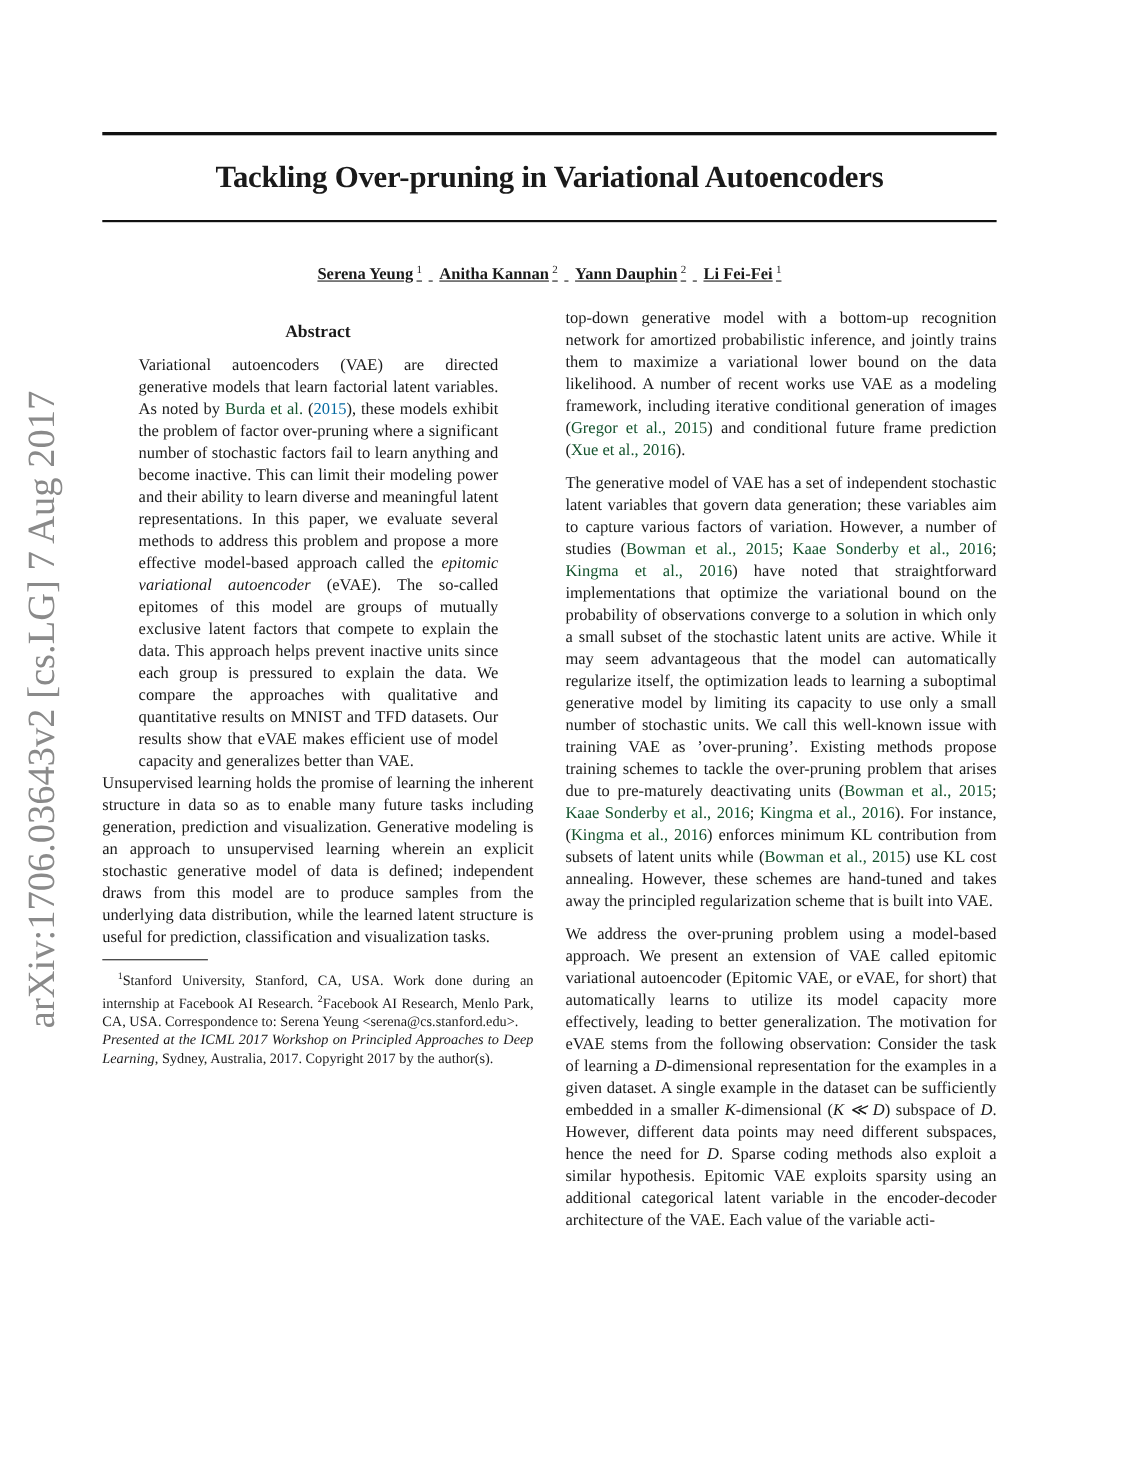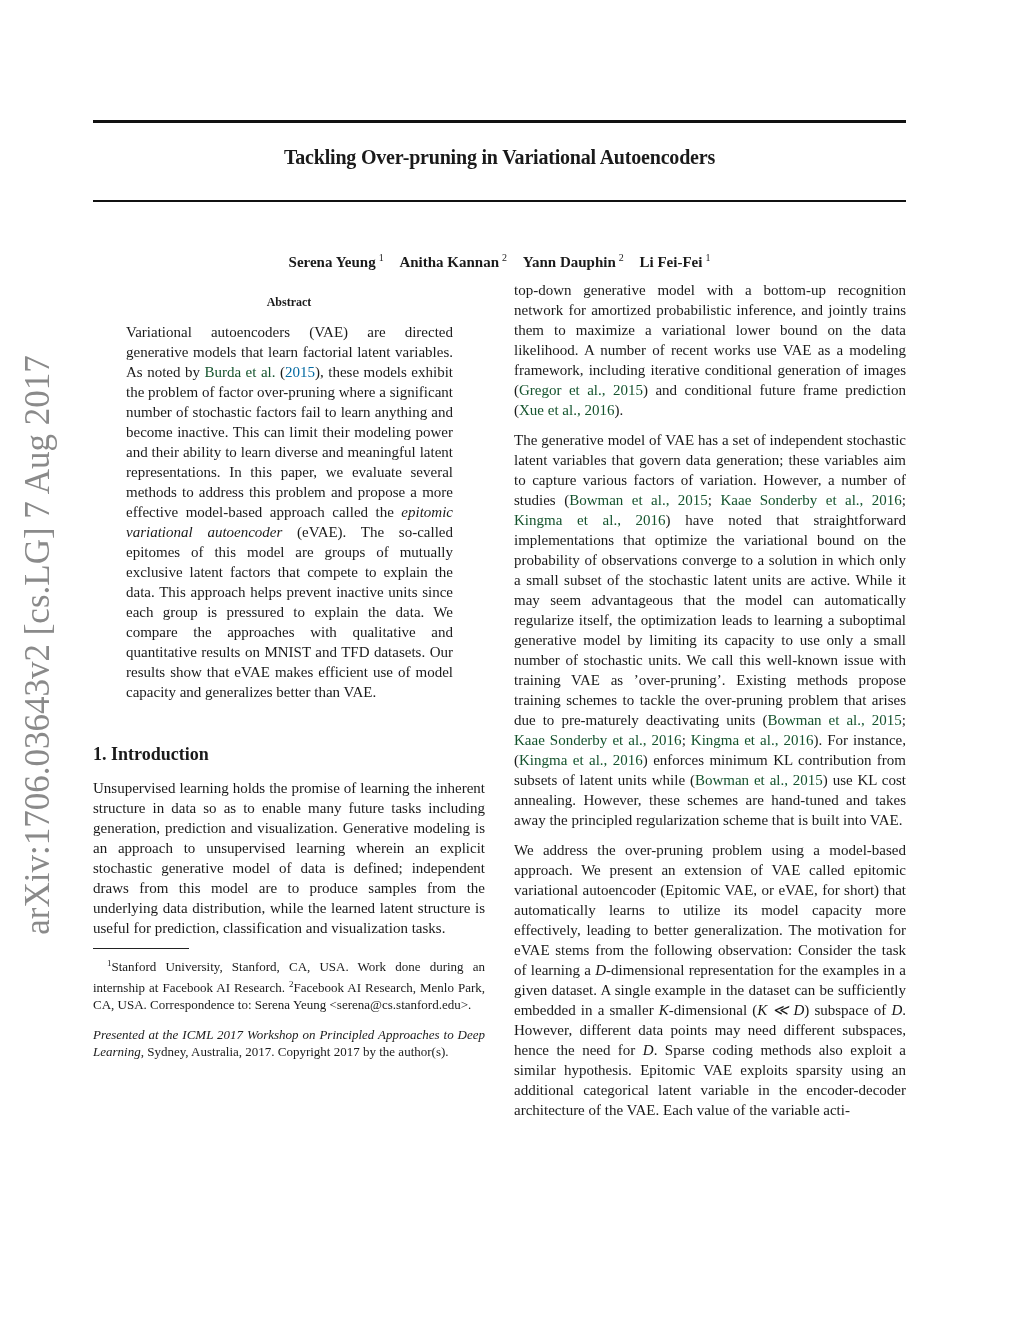--- a/index.html
+++ b/index.html
@@ -5,48 +5,48 @@
   html, body { margin: 0; padding: 0; background: #ffffff; }
   body {
     width: 1024px; height: 1325px; position: relative; overflow: hidden;
     font-family: "Liberation Serif", "DejaVu Serif", serif; color: #1a1a1a;
   }
   .rule { position: absolute; left: 93px; width: 813px; background: #111; }
   #rule-top { top: 120px; height: 3px; }
   #rule-bottom { top: 200px; height: 2px; }
   #title {
     position: absolute; top: 146px; left: 93px; width: 813px; text-align: center;
-    font-size: 20px; font-weight: bold; letter-spacing: -0.2px;
+    font-size: 28px; font-weight: bold; letter-spacing: -0.2px;
   }
   #authors {
-    position: absolute; top: 252px; left: 93px; width: 813px; text-align: center;
-    font-size: 15px; font-weight: bold;
+    position: absolute; top: 240px; left: 93px; width: 813px; text-align: center;
+    font-size: 15px; font-weight: bold; text-decoration: underline;
   }
   .author { margin: 0 6px; }
   .author sup { font-weight: normal; font-size: 10px; margin-left: 3px; }
   #sidebar {
     position: absolute; left: 38px; top: 645px; width: 620px; height: 46px;
     transform: translate(-50%, -50%) rotate(-90deg); transform-origin: center center;
     text-align: center; color: #8a8a8a; font-size: 35px; line-height: 46px; white-space: nowrap;
     margin-left: 0; margin-top: 0;
   }
   .col { position: absolute; font-size: 15px; line-height: 20px; text-align: justify; hyphens: manual; }
   #col-left { left: 93px; top: 290px; width: 392px; }
   #col-right { left: 514px; top: 280px; width: 392px; }
-  #abstract-heading { text-align: center; font-weight: bold; font-size: 12px; margin: 0 0 8px 0; line-height: 24px; }
+  #abstract-heading { text-align: center; font-weight: bold; font-size: 16px; margin: 0 0 8px 0; line-height: 24px; }
   #abstract-body { margin: 0 32px 0 33px; }
   #intro-heading { font-weight: bold; font-size: 18px; margin: 40px 0 12px 0; line-height: 24px; }
   p { margin: 0 0 10px 0; }
   .cite { color: #14532d; }
   .yr { color: #0369a1; }
   i { font-style: italic; }
   #footnote-rule { width: 96px; height: 1px; background: #222; margin: 8px 0 6px 0; }
   .fn { font-size: 13px; line-height: 16.5px; }
   .fn sup { font-size: 9px; }
-  #venue { margin-top: 14px; }
+  #venue { }
   .math { font-style: italic; }
 </style>
 </head>
 <body>
 
 <div id="sidebar">arXiv:1706.03643v2  [cs.LG]  7 Aug 2017</div>
 
 <div class="rule" id="rule-top"></div>
 <h1 id="title" style="margin:0;">Tackling Over-pruning in Variational Autoencoders</h1>
 <div class="rule" id="rule-bottom"></div>
@@ -55,21 +55,20 @@
   <span class="author"><span>Serena Yeung</span><sup>1</sup></span>
   <span class="author"><span>Anitha Kannan</span><sup>2</sup></span>
   <span class="author"><span>Yann Dauphin</span><sup>2</sup></span>
   <span class="author"><span>Li Fei-Fei</span><sup>1</sup></span>
 </div>
 
 <div class="col" id="col-left">
   <div id="abstract-heading">Abstract</div>
   <p id="abstract-body"><span>Variational autoencoders (VAE) are directed generative models that learn factorial latent variables. As noted by </span><span class="cite">Burda et al.</span><span> (</span><span class="yr">2015</span><span>), these models exhibit the problem of factor over-pruning where a significant number of stochastic factors fail to learn anything and become inactive. This can limit their modeling power and their ability to learn diverse and meaningful latent representations. In this paper, we evaluate several methods to address this problem and propose a more effective model-based approach called the </span><i>epitomic variational autoencoder</i><span> (eVAE). The so-called epitomes of this model are groups of mutually exclusive latent factors that compete to explain the data. This approach helps prevent inactive units since each group is pressured to explain the data. We compare the approaches with qualitative and quantitative results on MNIST and TFD datasets. Our results show that eVAE makes efficient use of model capacity and generalizes better than VAE.</span></p>
 
-  <h2 id="intro-heading">1. Introduction</h2>
   <p>Unsupervised learning holds the promise of learning the inherent structure in data so as to enable many future tasks including generation, prediction and visualization. Generative modeling is an approach to unsupervised learning wherein an explicit stochastic generative model of data is defined; independent draws from this model are to produce samples from the underlying data distribution, while the learned latent structure is useful for prediction, classification and visualization tasks.</p>
 
   <div id="footnote-rule"></div>
   <div class="fn" style="text-indent:14px;font-family:Liberation Serif, serif;"><sup>1</sup><span>Stanford University, Stanford, CA, USA. Work done during an internship at Facebook AI Research. </span><sup>2</sup><span>Facebook AI Research, Menlo Park, CA, USA. Correspondence to: Serena Yeung &lt;serena@cs.stanford.edu&gt;.</span></div>
   <div class="fn" id="venue"><i>Presented at the ICML 2017 Workshop on Principled Approaches to Deep Learning</i><span>, Sydney, Australia, 2017. Copyright 2017 by the author(s).</span></div>
 </div>
 
 <div class="col" id="col-right">
   <p><span id="p2-cont">top-down generative model with a bottom-up recognition network for amortized probabilistic inference, and jointly trains them to maximize a variational lower bound on the data likelihood. A number of recent works use VAE as a modeling framework, including iterative conditional generation of images (</span><span class="cite">Gregor et al., 2015</span><span>) and conditional future frame prediction (</span><span class="cite">Xue et al., 2016</span><span>).</span></p>
 

